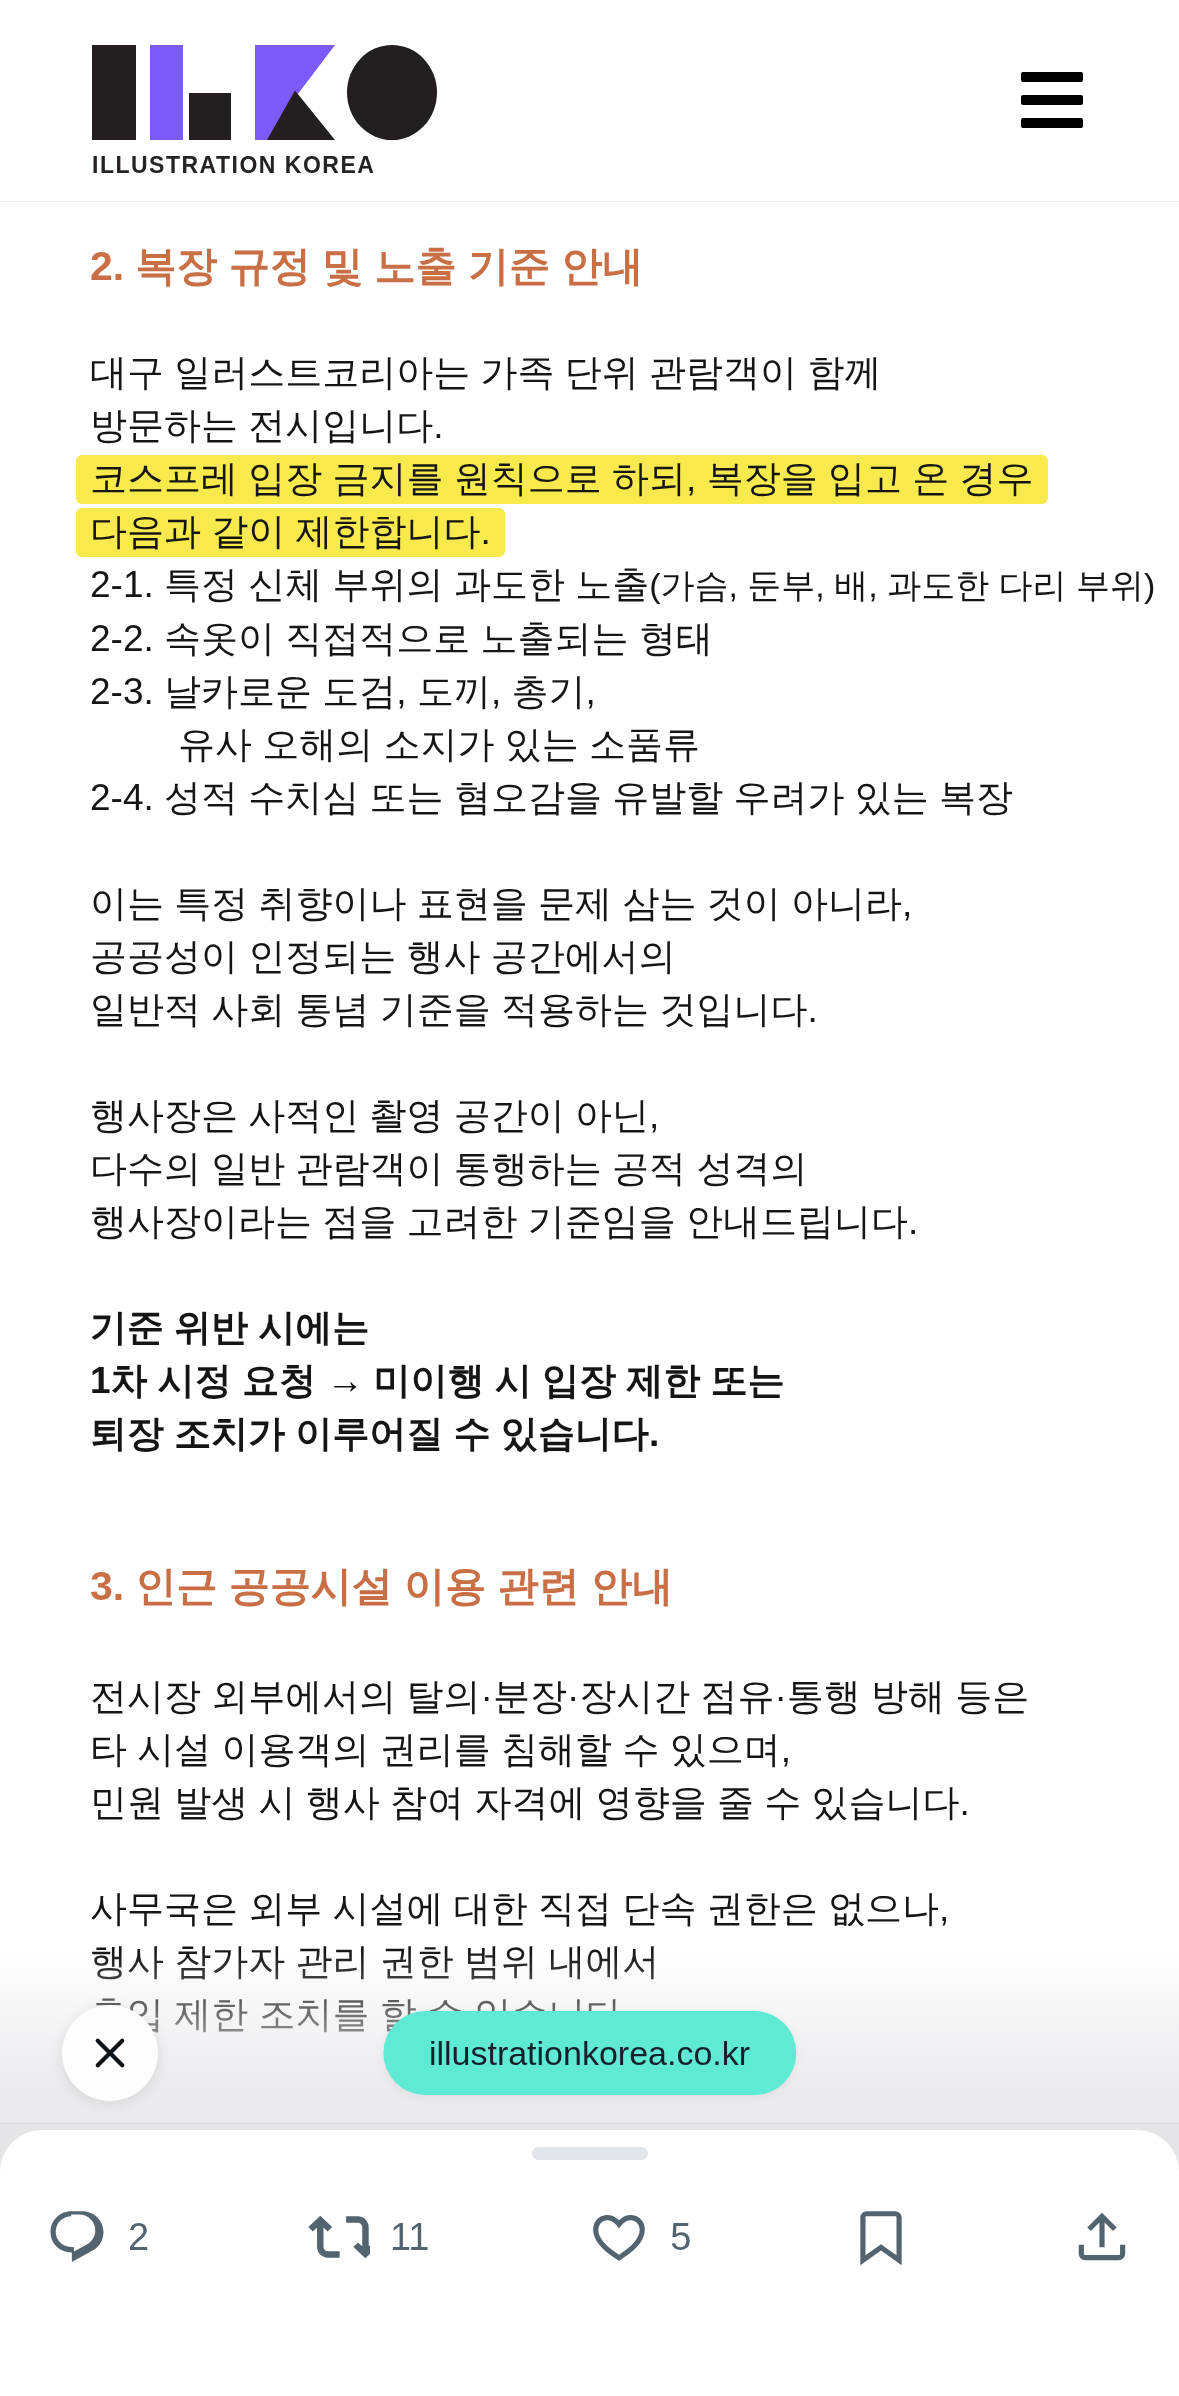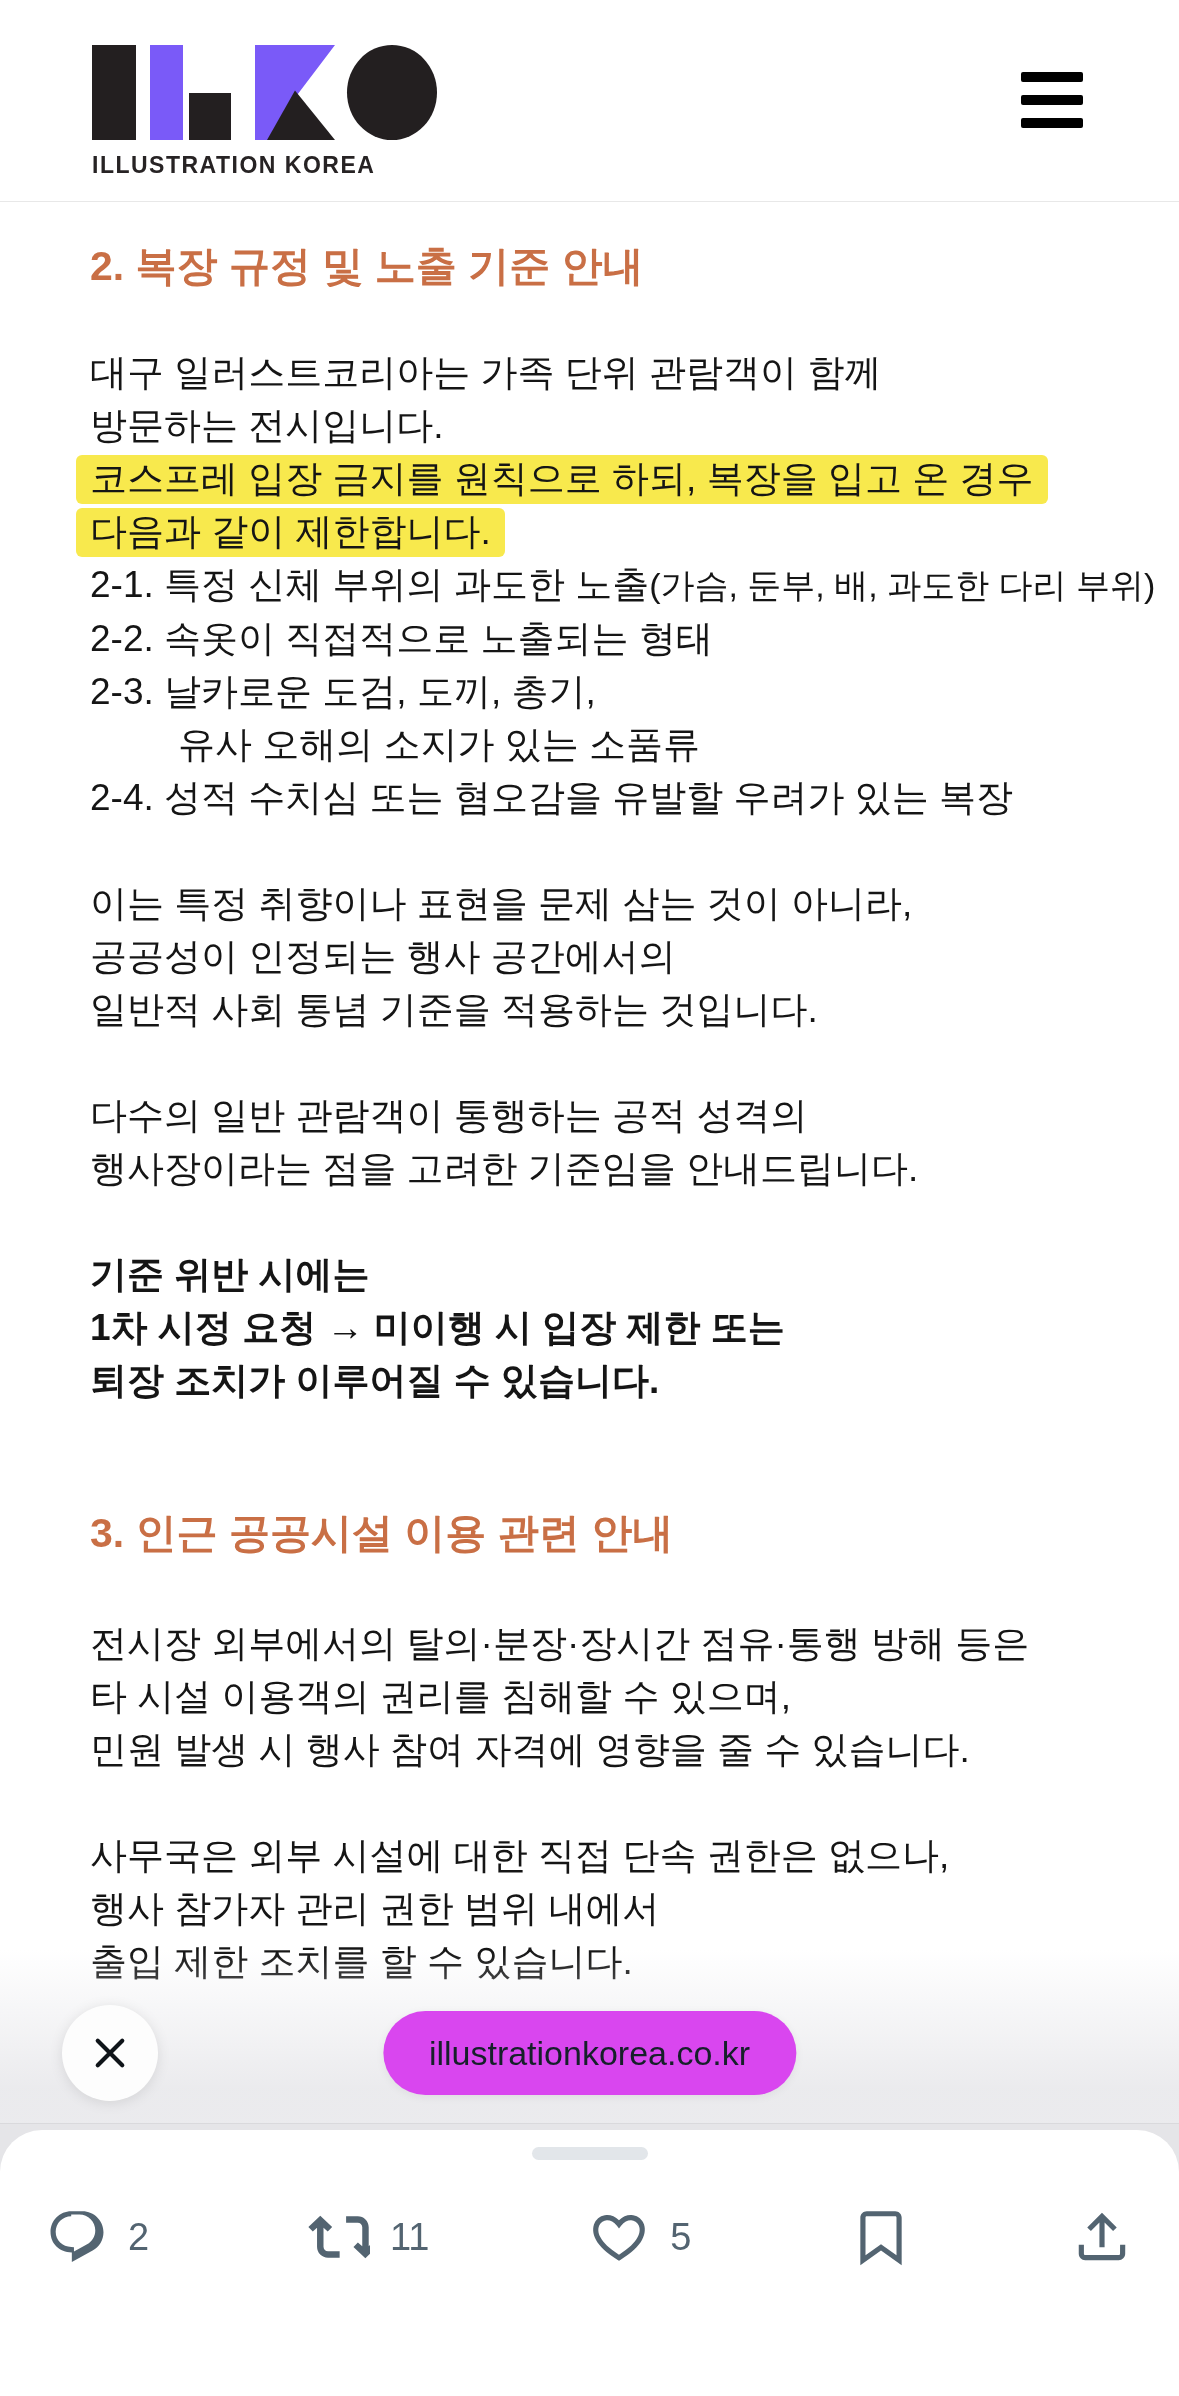--- a/index.html
+++ b/index.html
@@ -60,21 +60,21 @@
     pointer-events:none;
   }
   .browser-bar{position:absolute;left:0;right:0;top:2005px;height:100px;}
   .close-btn{
     position:absolute;left:62px;top:0;width:96px;height:96px;border-radius:50%;
     background:#fdfdfd;box-shadow:0 2px 14px rgba(0,0,0,0.10);
     display:flex;align-items:center;justify-content:center;cursor:pointer;
   }
   .url-pill{
     position:absolute;left:50%;top:6px;transform:translateX(-50%);
-    background:#d946ef;border-radius:44px;height:84px;padding:0 46px;
+    background:#5eead4;border-radius:44px;height:84px;padding:0 46px;
     display:flex;align-items:center;box-shadow:0 2px 10px rgba(0,0,0,0.06);
     font-size:34px;color:#16202a;white-space:nowrap;cursor:pointer;
   }
   
   .sheet{
     position:absolute;left:0;right:0;top:2123px;bottom:0;
     background:#e5e5e8;border-top:1px solid #d9d9dc;
   }
   .sheet-card{
     position:absolute;left:0;right:0;top:6px;bottom:0;
@@ -131,20 +131,21 @@
     <div class="line"><span>2-4. 성적 수치심 또는 혐오감을 유발할 우려가 있는 복장</span></div>
   </div>
 
   <div class="block">
     <div class="line">이는 특정 취향이나 표현을 문제 삼는 것이 아니라,</div>
     <div class="line">공공성이 인정되는 행사 공간에서의</div>
     <div class="line">일반적 사회 통념 기준을 적용하는 것입니다.</div>
   </div>
 
   <div class="block">
+    <div class="line">행사장은 사적인 촬영 공간이 아닌,</div>
     <div class="line">다수의 일반 관람객이 통행하는 공적 성격의</div>
     <div class="line">행사장이라는 점을 고려한 기준임을 안내드립니다.</div>
   </div>
 
   <div class="block bold">
     <div class="line">기준 위반 시에는</div>
     <div class="line">1차 시정 요청 → 미이행 시 입장 제한 또는</div>
     <div class="line">퇴장 조치가 이루어질 수 있습니다.</div>
   </div>
 

